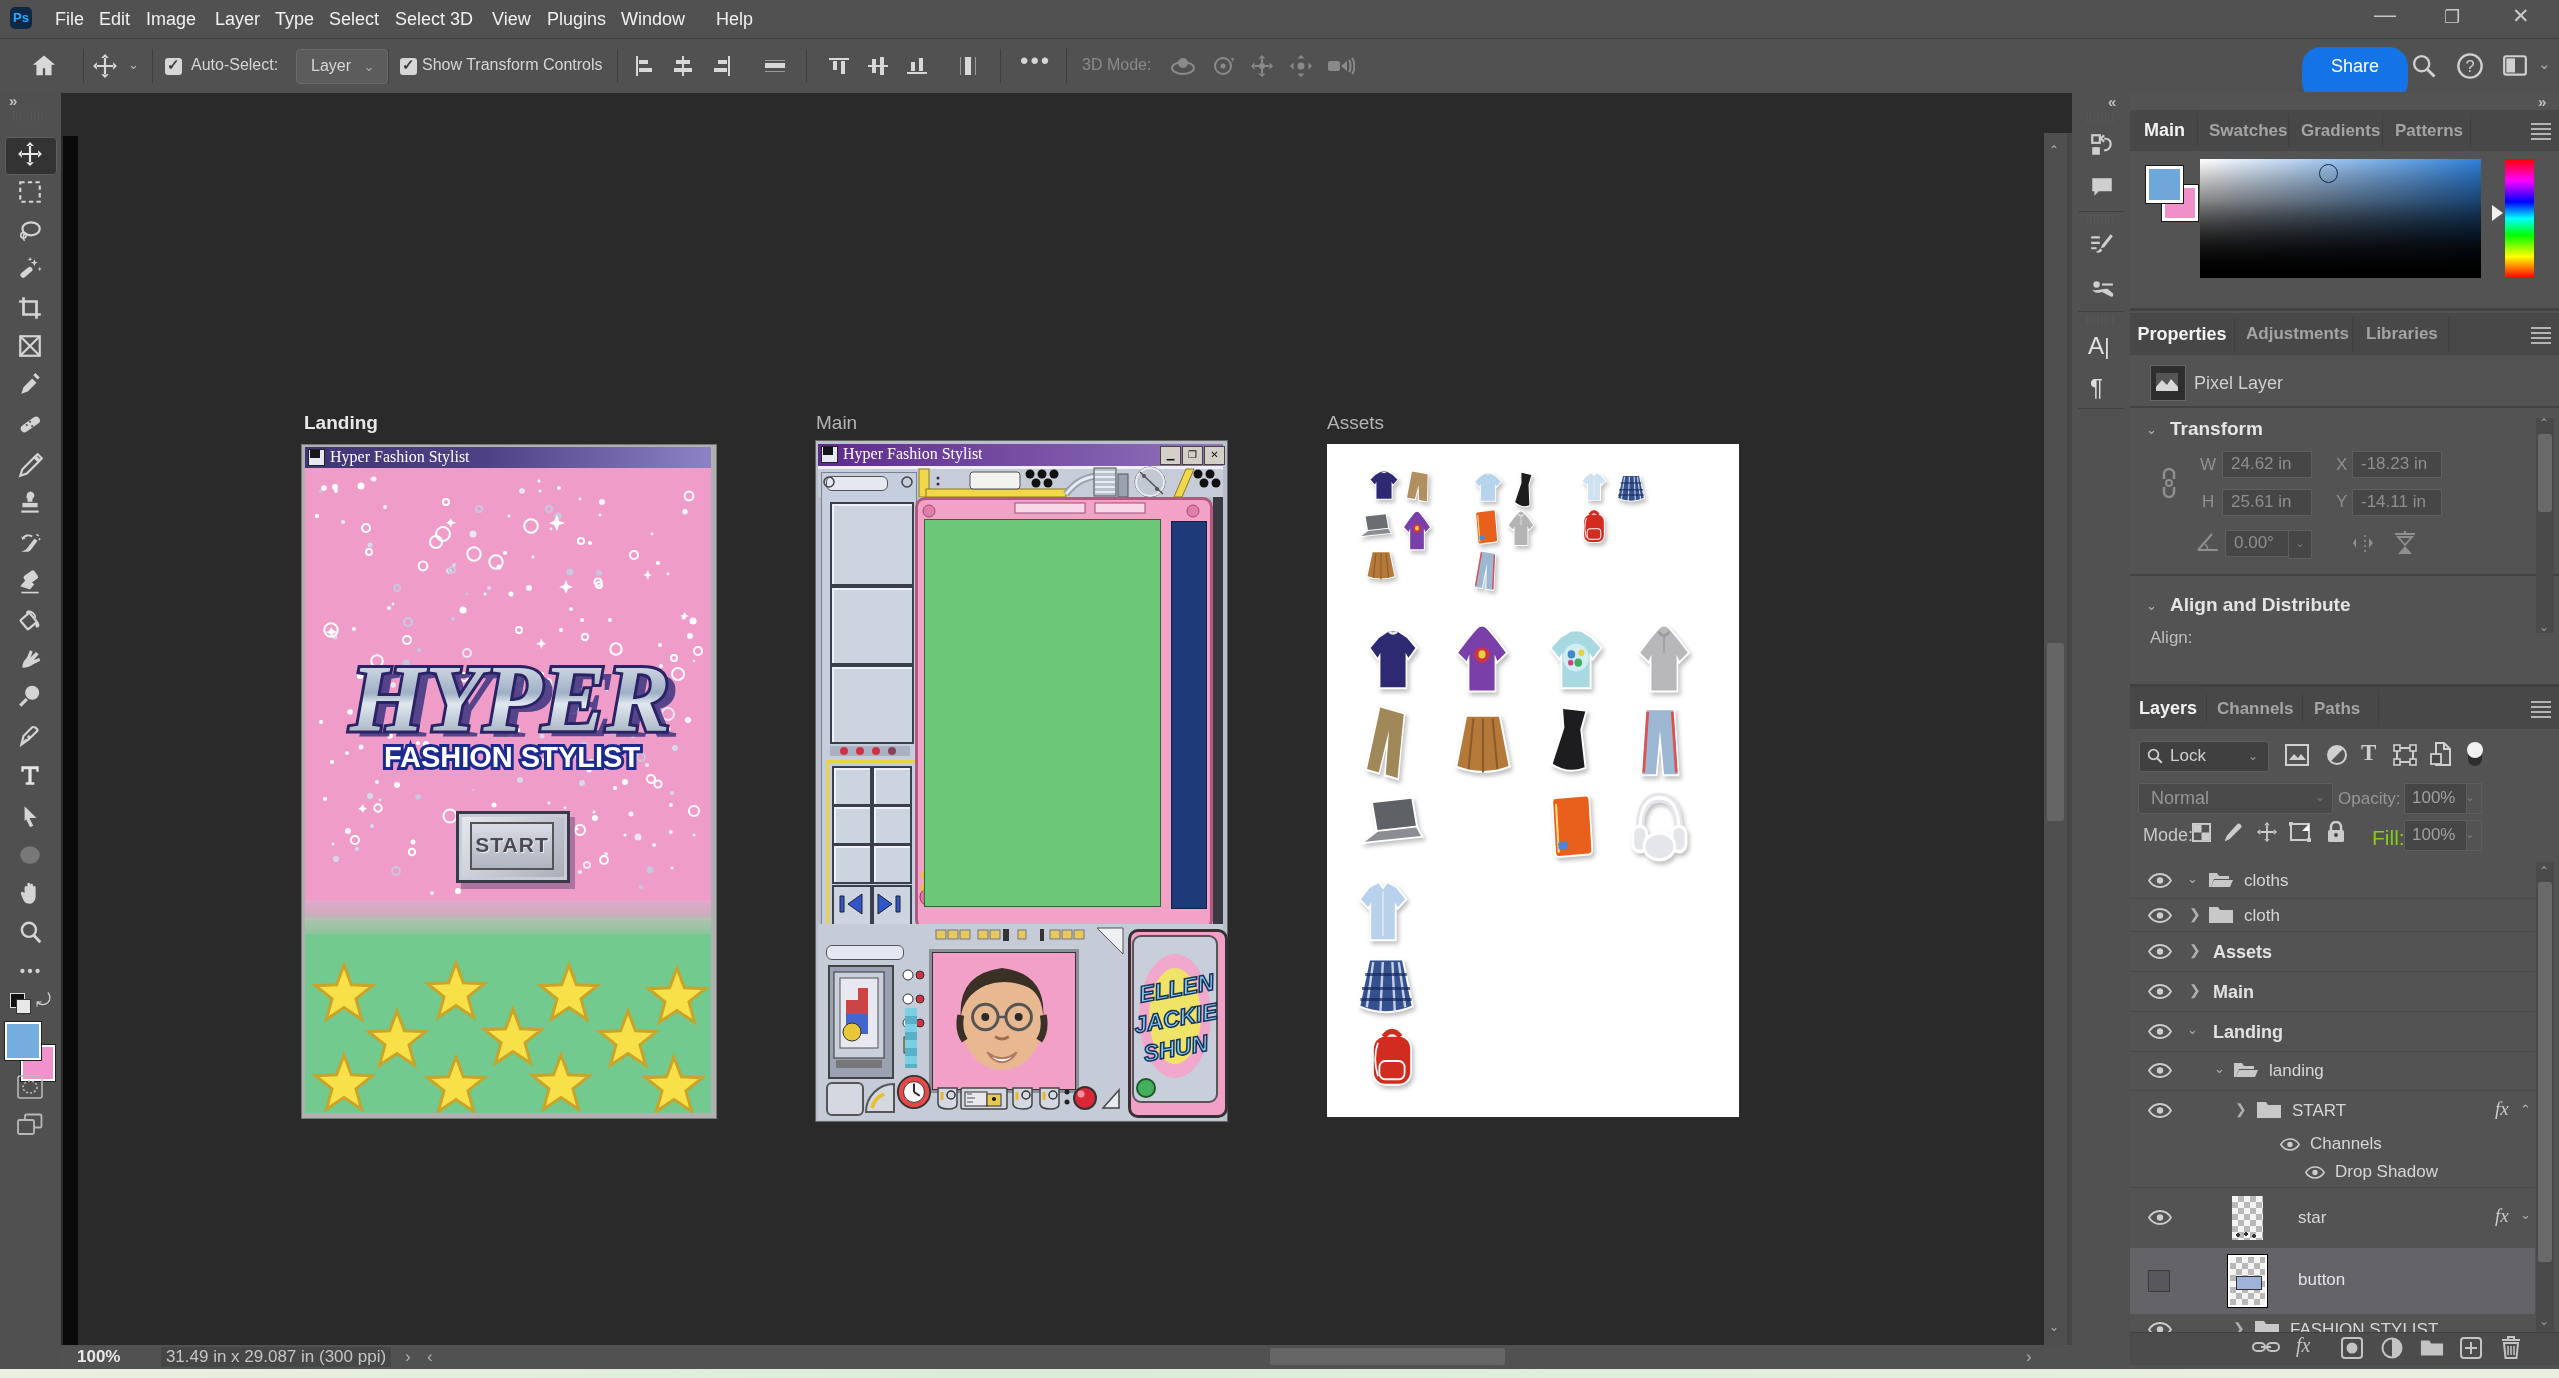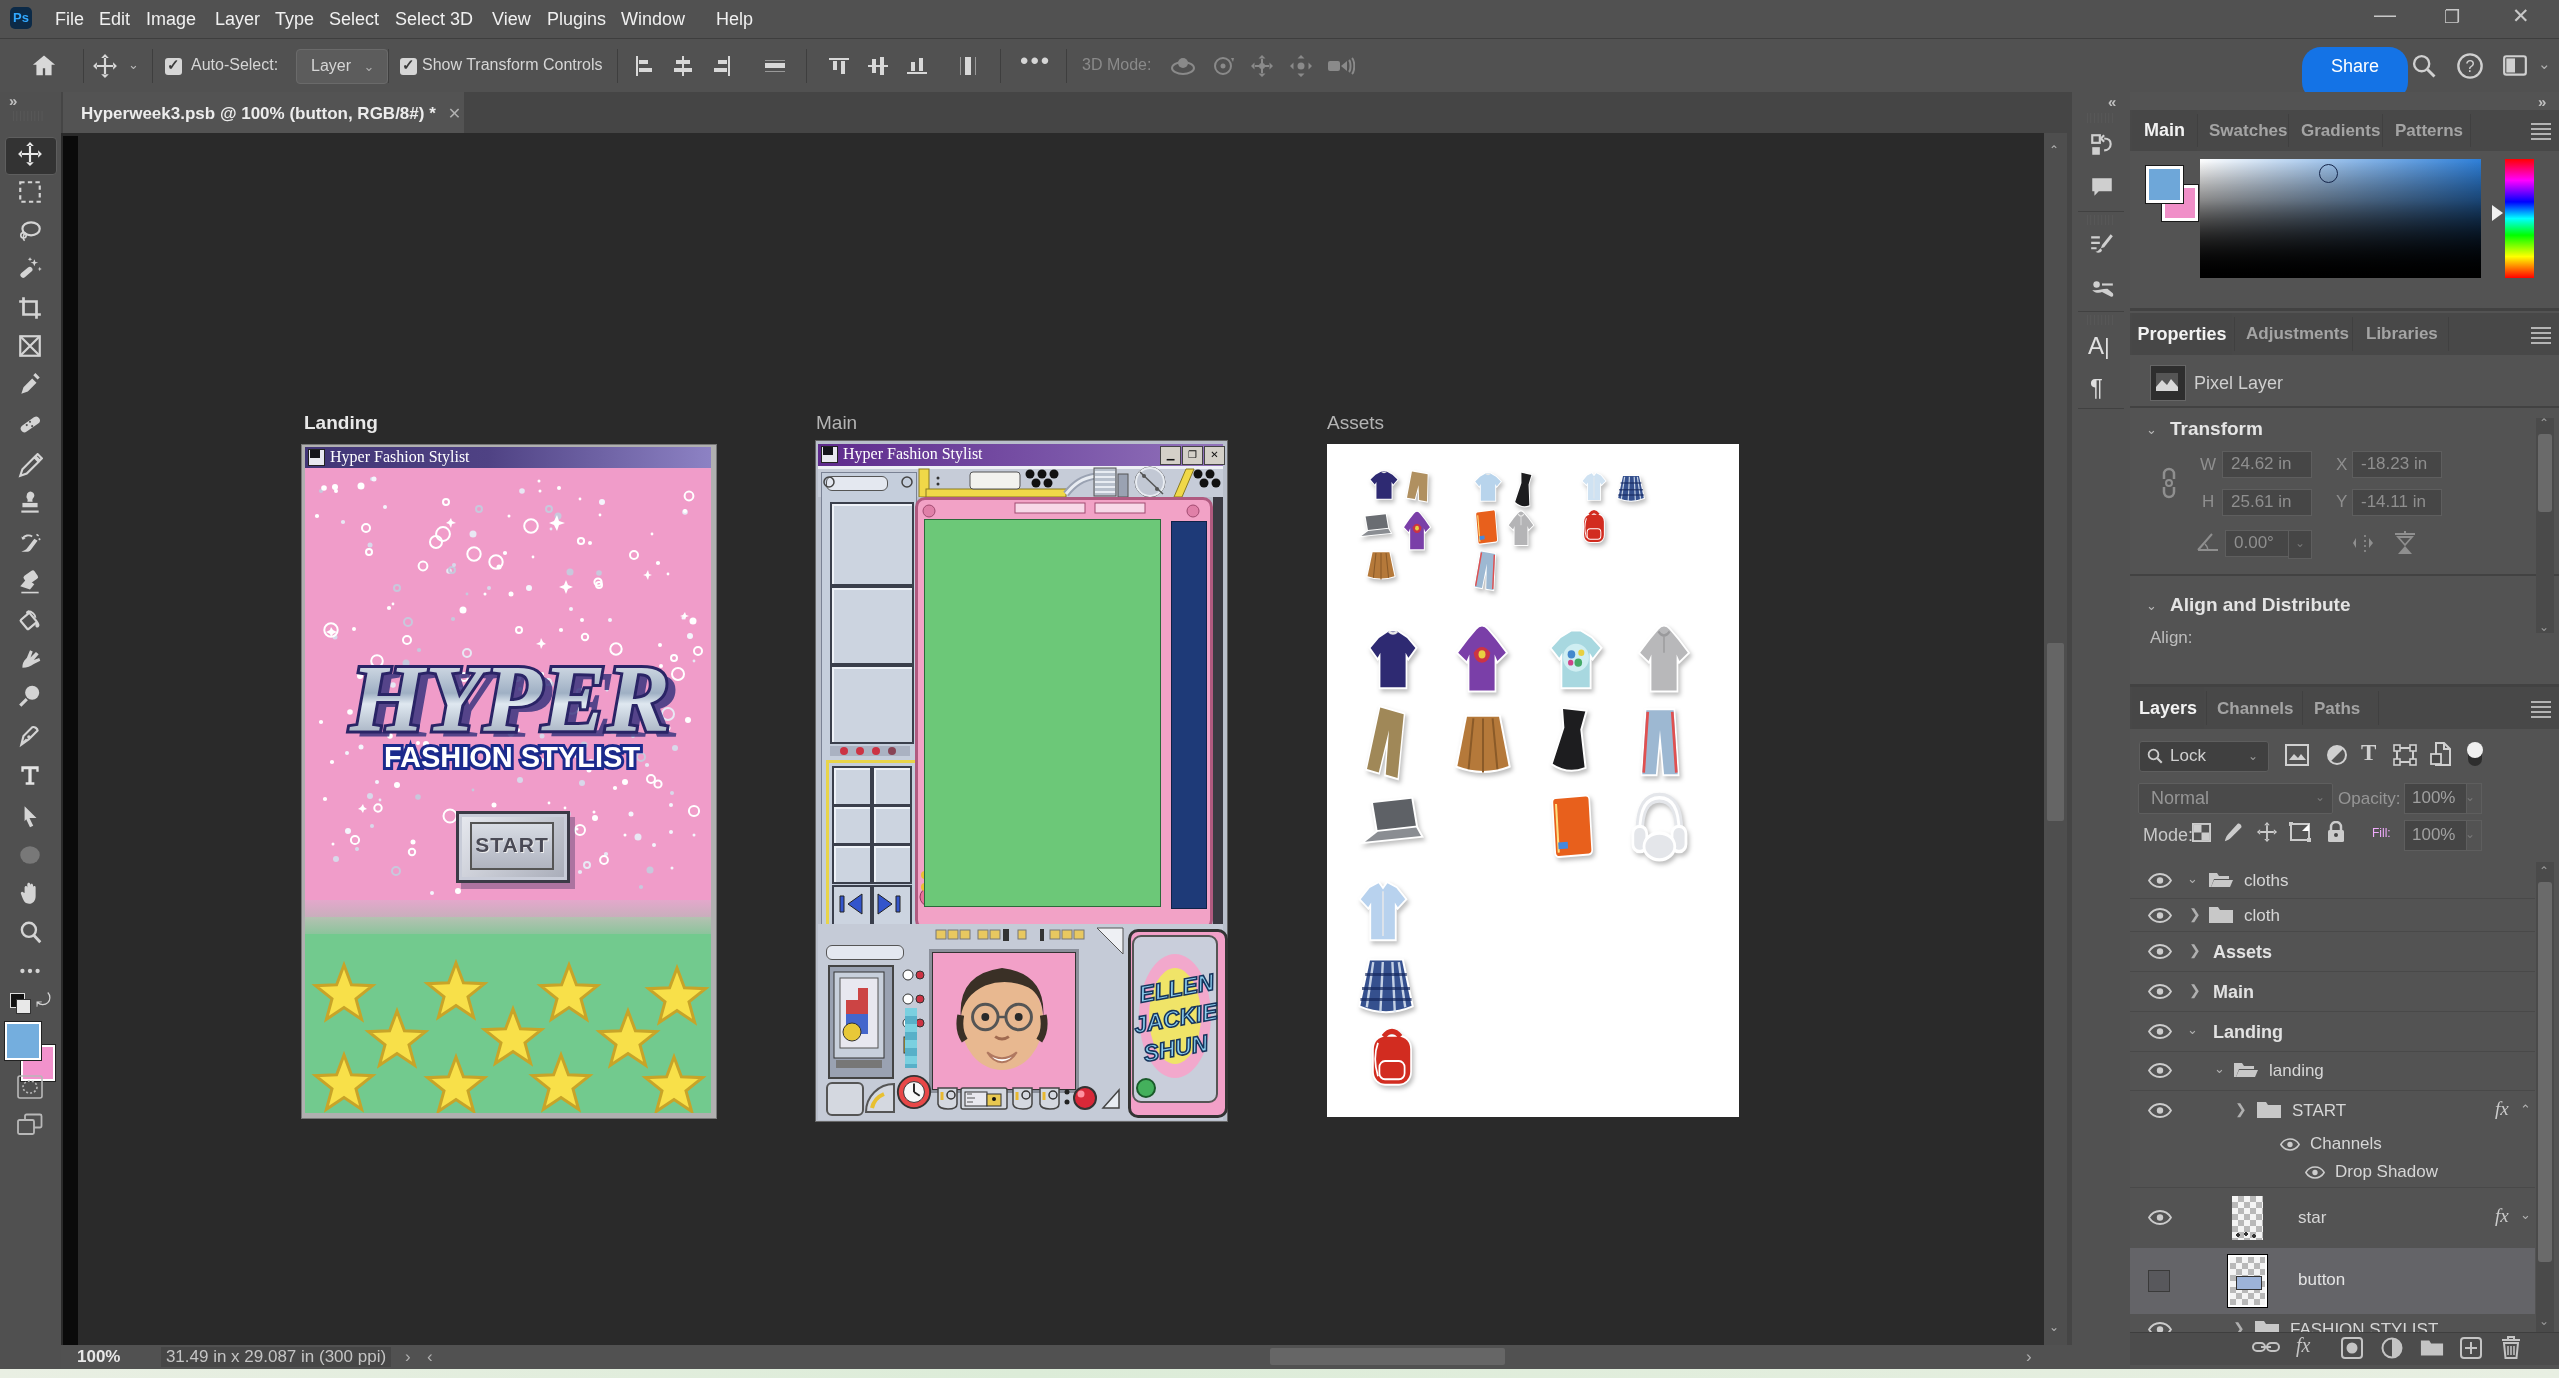--- a/index.html
+++ b/index.html
@@ -764,23 +764,20 @@
         <circle cx="12" cy="12" r="10" fill="none" stroke="#d0d0d0" stroke-width="2"></circle>
         <text x="12" y="17" text-anchor="middle" fill="#d0d0d0" font-size="14" font-family="Liberation Sans">?</text>
       </svg>
  <svg class="abs" style="left:2502px;top:14px" width="26" height="26" viewBox="0 0 24 24">
         <rect x="2" y="3" width="20" height="17" rx="2" fill="none" stroke="#d0d0d0" stroke-width="2"></rect>
         <rect x="4" y="5" width="8" height="13" fill="#d0d0d0"></rect>
       </svg>
  <span class="abs" style="left:2538px;top:16px;color:#b0b0b0;font-size:15px">⌄</span>
 </div>
 
-<div class="abs tabbar">
- <div class="tab"><span style="margin-left:18px;font-size:17px">Hyperweek3.psb @ 100% (button, RGB/8#) *</span><span style="margin-left:12px;font-weight:normal;color:#b0b0b0;font-size:16px">✕</span></div>
-</div>
 
 <div class="abs toolbarL" id="toolbarL">
  <span class="abs" style="left:9px;top:0px;color:#c0c0c0;font-size:15px;font-weight:bold">»</span>
  <span class="abs" style="left:12px;top:18px;color:#5a5a5a;font-size:10px;letter-spacing:1px">|||||||||</span>
  <div class="abs" style="left:5px;top:45px;width:50px;height:36px;background:#333333;border-radius:4px;border:1px solid #5e5e5e"></div>
  <svg class="abs" style="left:17px;top:49px" width="26" height="26" viewBox="0 0 24 24">
         <path d="M12 1 8.5 4.5h7zM12 23l3.5-3.5h-7zM1 12l3.5 3.5v-7zM23 12l-3.5-3.5v7zM11 4h2v16h-2zM4 11h16v2H4z" fill="#e8e8e8"></path>
       </svg>
  <svg class="abs" style="left:17px;top:87px" width="26" height="26" viewBox="0 0 24 24">
         <rect x="3" y="3" width="18" height="18" fill="none" stroke="#d4d4d4" stroke-width="2" stroke-dasharray="4 3"></rect>
@@ -1067,21 +1064,21 @@
  <svg class="abs" style="left:158px;top:729px" width="24" height="22" viewBox="0 0 24 22">
         <rect x="3" y="3" width="18" height="16" fill="none" stroke="#ccc" stroke-width="2"></rect>
         <path d="M21 3l-7 7h7z" fill="#fff"></path>
         <path d="M1 1h4v2H1zM1 1h2v4H1zM19 17h4v4h-4z" fill="#ccc"></path>
       </svg>
  <svg class="abs" style="left:196px;top:729px" width="20" height="22" viewBox="0 0 20 22">
         <rect x="2" y="9" width="16" height="12" rx="1.5" fill="#ccc"></rect>
         <path d="M5 9V6a5 5 0 0 1 10 0v3" fill="none" stroke="#ccc" stroke-width="2.5"></path>
         <circle cx="10" cy="14" r="2" fill="#474747"></circle>
       </svg>
- <span class="abs" style="left:242px;top:734px;color:#f0abfc;font-size:12px">Fill:</span>
+ <span class="abs" style="left:242px;top:734px;color:#84cc16;font-size:21px">Fill:</span>
  <div class="abs" style="left:274px;top:728px;width:54px;height:29px;background:#454545;border:1px solid #5e5e5e;color:#a0a0a0;font-size:17px;line-height:28px;padding-left:7px">100%</div>
  <div class="abs" style="left:329px;top:728px;width:22px;height:29px;border:1px solid #5e5e5e;border-left:none;color:#777;font-size:12px;text-align:center;line-height:27px">⌄</div>
  <div class="abs" style="left:0;top:806px;width:405px;height:1px;background:#494949"></div>
  <svg class="abs" style="left:18px;top:781px" width="24" height="15" viewBox="0 0 24 15">
         <path d="M1 7.5C4 2.5 8 1 12 1s8 1.5 11 6.5C20 12.5 16 14 12 14S4 12.5 1 7.5z" fill="none" stroke="#ccc" stroke-width="1.8"></path>
         <circle cx="12" cy="7.5" r="3.2" fill="#ccc"></circle>
       </svg>
  <span class="abs" style="left:57px;top:779px;color:#b0b0b0;font-size:13px">⌄</span>
  <svg class="abs" style="left:78px;top:778px" width="26" height="20" viewBox="0 0 26 20">
         <path d="M1 3h8l2 3h10v3H6L3 17H1z" fill="#c8c8c8"></path>

